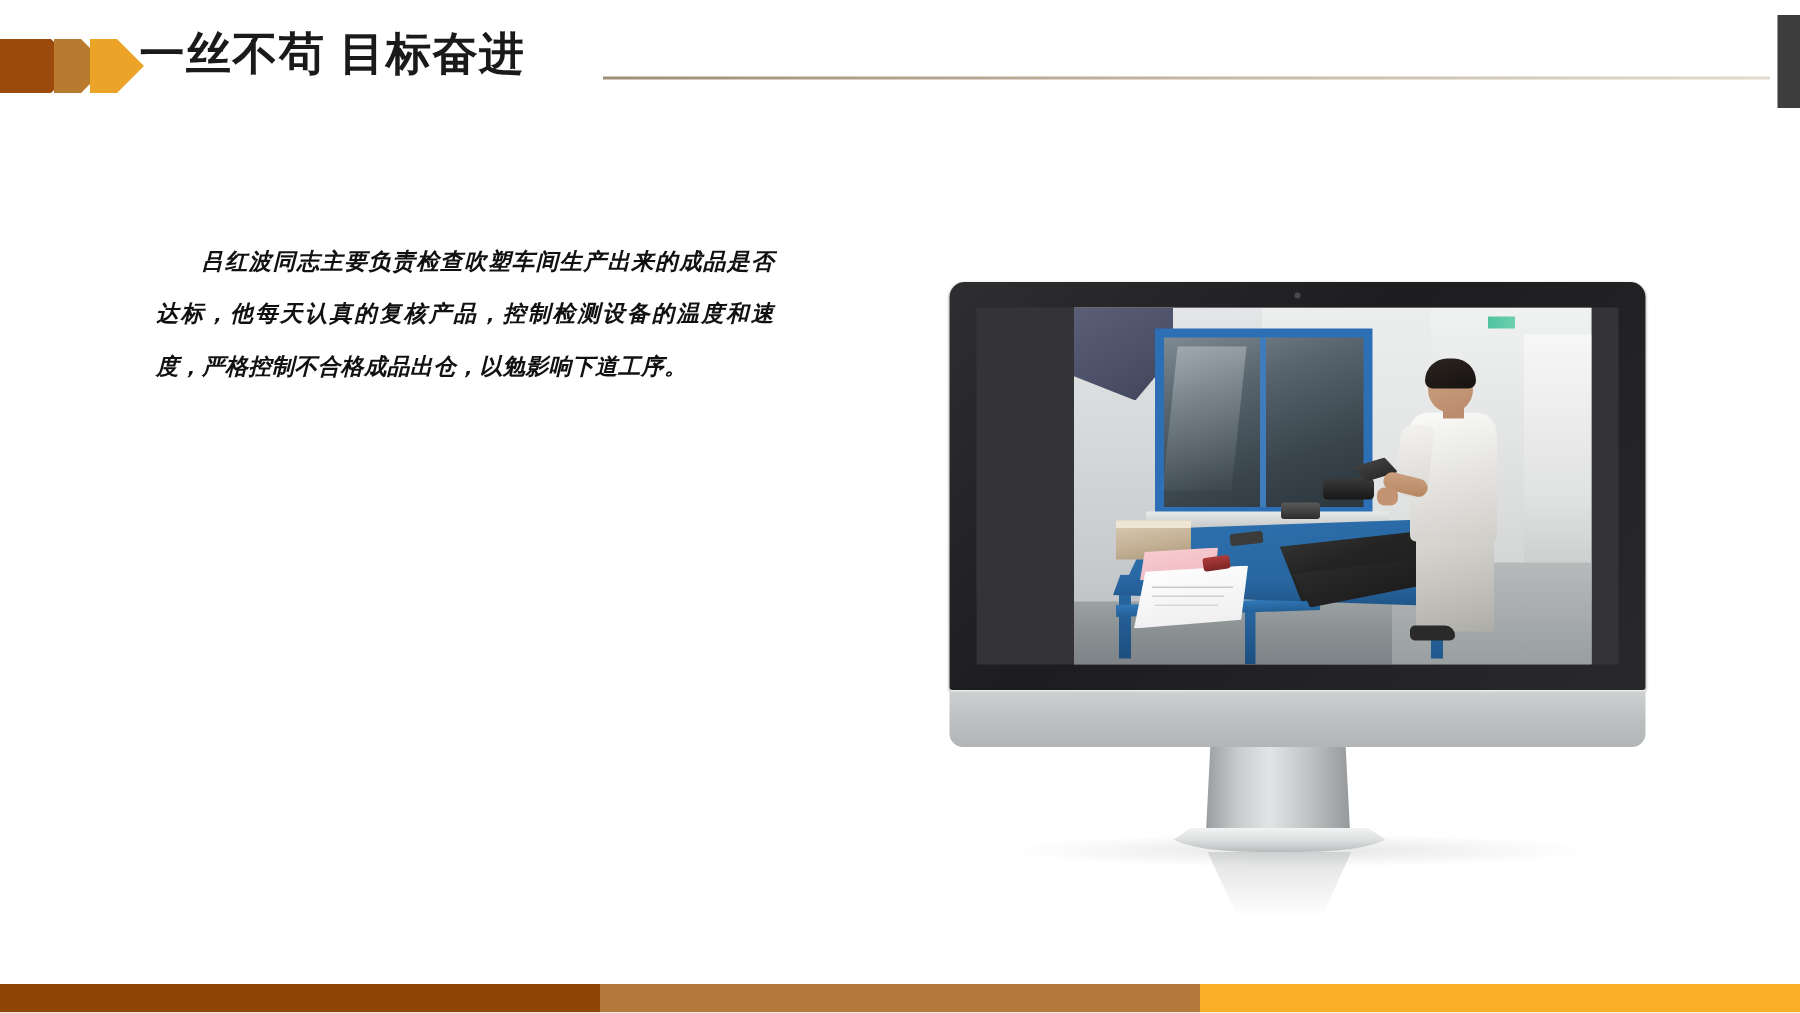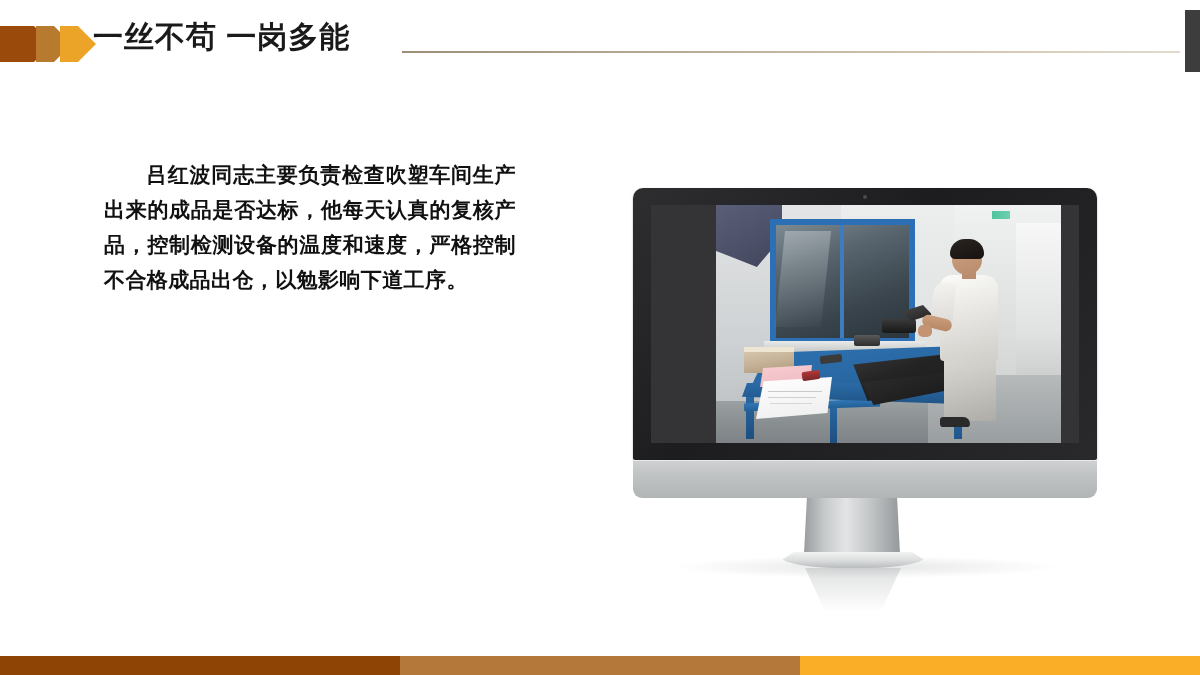--- a/index.html
+++ b/index.html
@@ -72,29 +72,30 @@
   
   .text-col {
     position: absolute;
     left: 104px;
     top: 158px;
     width: 412px;
   }
 
   .para {
     font-family: "Liberation Serif", "DejaVu Serif", serif;
-    font-size: 21px;
+    font-size: 15px;
     font-weight: bold;
     line-height: 35px;
     color: #111111;
     text-align: justify;
     text-justify: inter-ideograph;
     text-indent: 2em;
     margin: 0 0 16px 0;
     letter-spacing: 0.4px;
+    font-style: italic;
   }
 
   
   .monitor {
     position: absolute;
     left: 633px;
     top: 188px;
   }
 
   .monitor-frame {
@@ -326,21 +327,21 @@
   <div class="header">
 
     <div class="chevron-group">
       <svg width="96" height="36" viewBox="0 0 96 36" xmlns="http://www.w3.org/2000/svg">
         <path d="M0 0 H34 L52 18 L34 36 H0 Z" fill="#9a4b0c"></path>
         <path d="M36 0 H54 L72 18 L54 36 H36 Z" fill="#b87a2e"></path>
         <path d="M60 0 H78 L96 18 L78 36 H60 Z" fill="#eca428"></path>
       </svg>
     </div>
 
-    <div class="title-text">一丝不苟  一岗多能</div>
+    <div class="title-text">一丝不苟  目标奋进</div>
 
     <div class="title-rule"></div>
 
     <div class="header-tab"></div>
   </div>
 
   <div class="text-col">
     <p class="para">吕红波同志主要负责检查吹塑车间生产出来的成品是否达标，他每天认真的复核产品，控制检测设备的温度和速度，严格控制不合格成品出仓，以勉影响下道工序。</p>
   </div>
 

